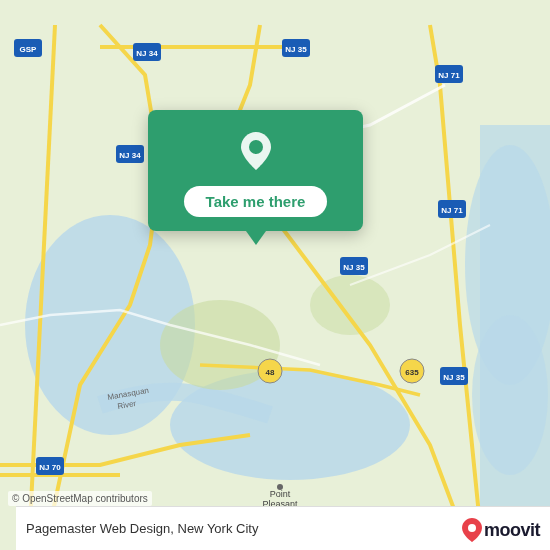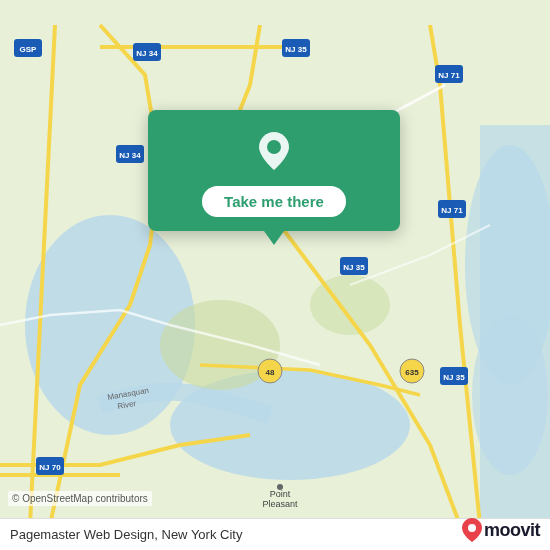--- a/index.html
+++ b/index.html
@@ -26,21 +26,21 @@
       height: 100%;
       position: absolute;
       top: 0; left: 0;
     }
 
     
     #tooltip-card {
       position: absolute;
       top: 110px;
       left: 148px;
-      width: 252px;
+      width: 215px;
       background: #2e9e6e;
       border-radius: 8px;
       display: flex;
       flex-direction: column;
       align-items: center;
       padding: 18px 20px 14px 20px;
       box-shadow: 0 4px 16px rgba(0,0,0,0.25);
       z-index: 10;
     }
 
@@ -70,23 +70,23 @@
       font-size: 15px;
       font-weight: 600;
       cursor: pointer;
       margin-top: 4px;
     }
 
     
     #bottom-bar {
       position: absolute;
       bottom: 0;
-      left: 0;
+      left: 16px;
       right: 0;
-      height: 32px;
+      height: 44px;
       background: white;
       display: flex;
       align-items: center;
       padding: 0 10px;
       border-top: 1px solid #ddd;
       z-index: 20;
     }
 
     #moovit-logo {
       position: absolute;

